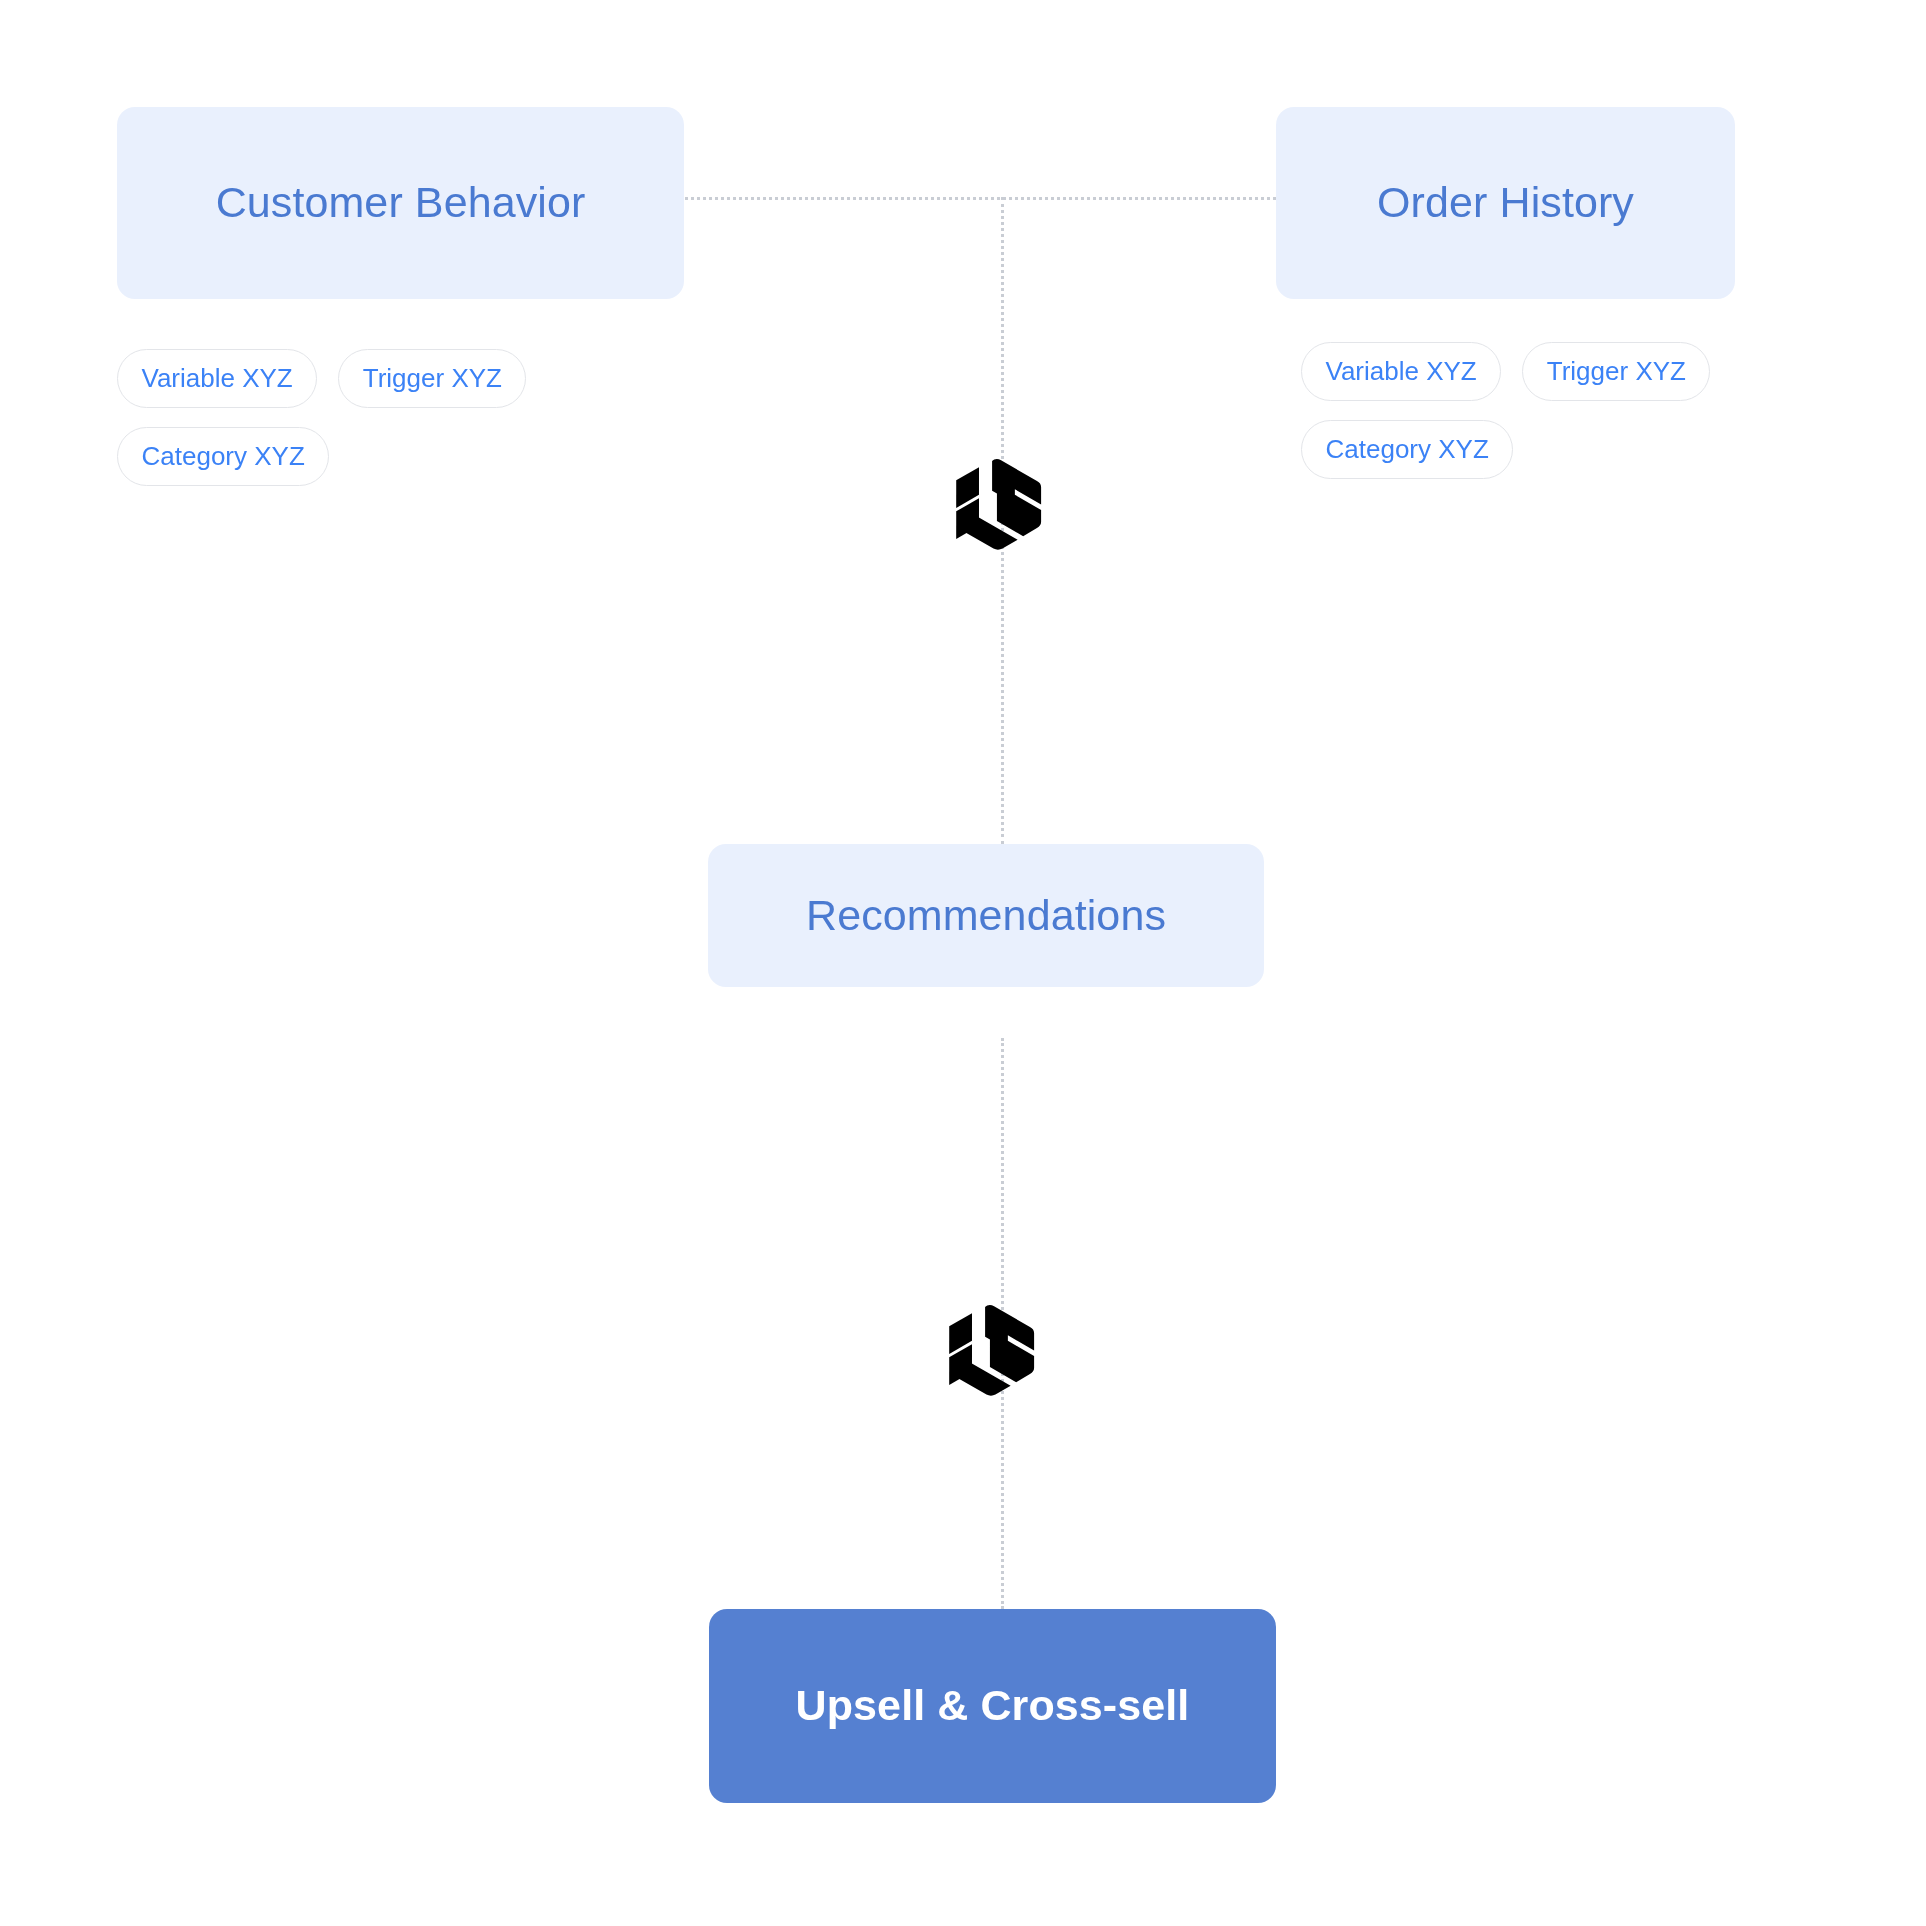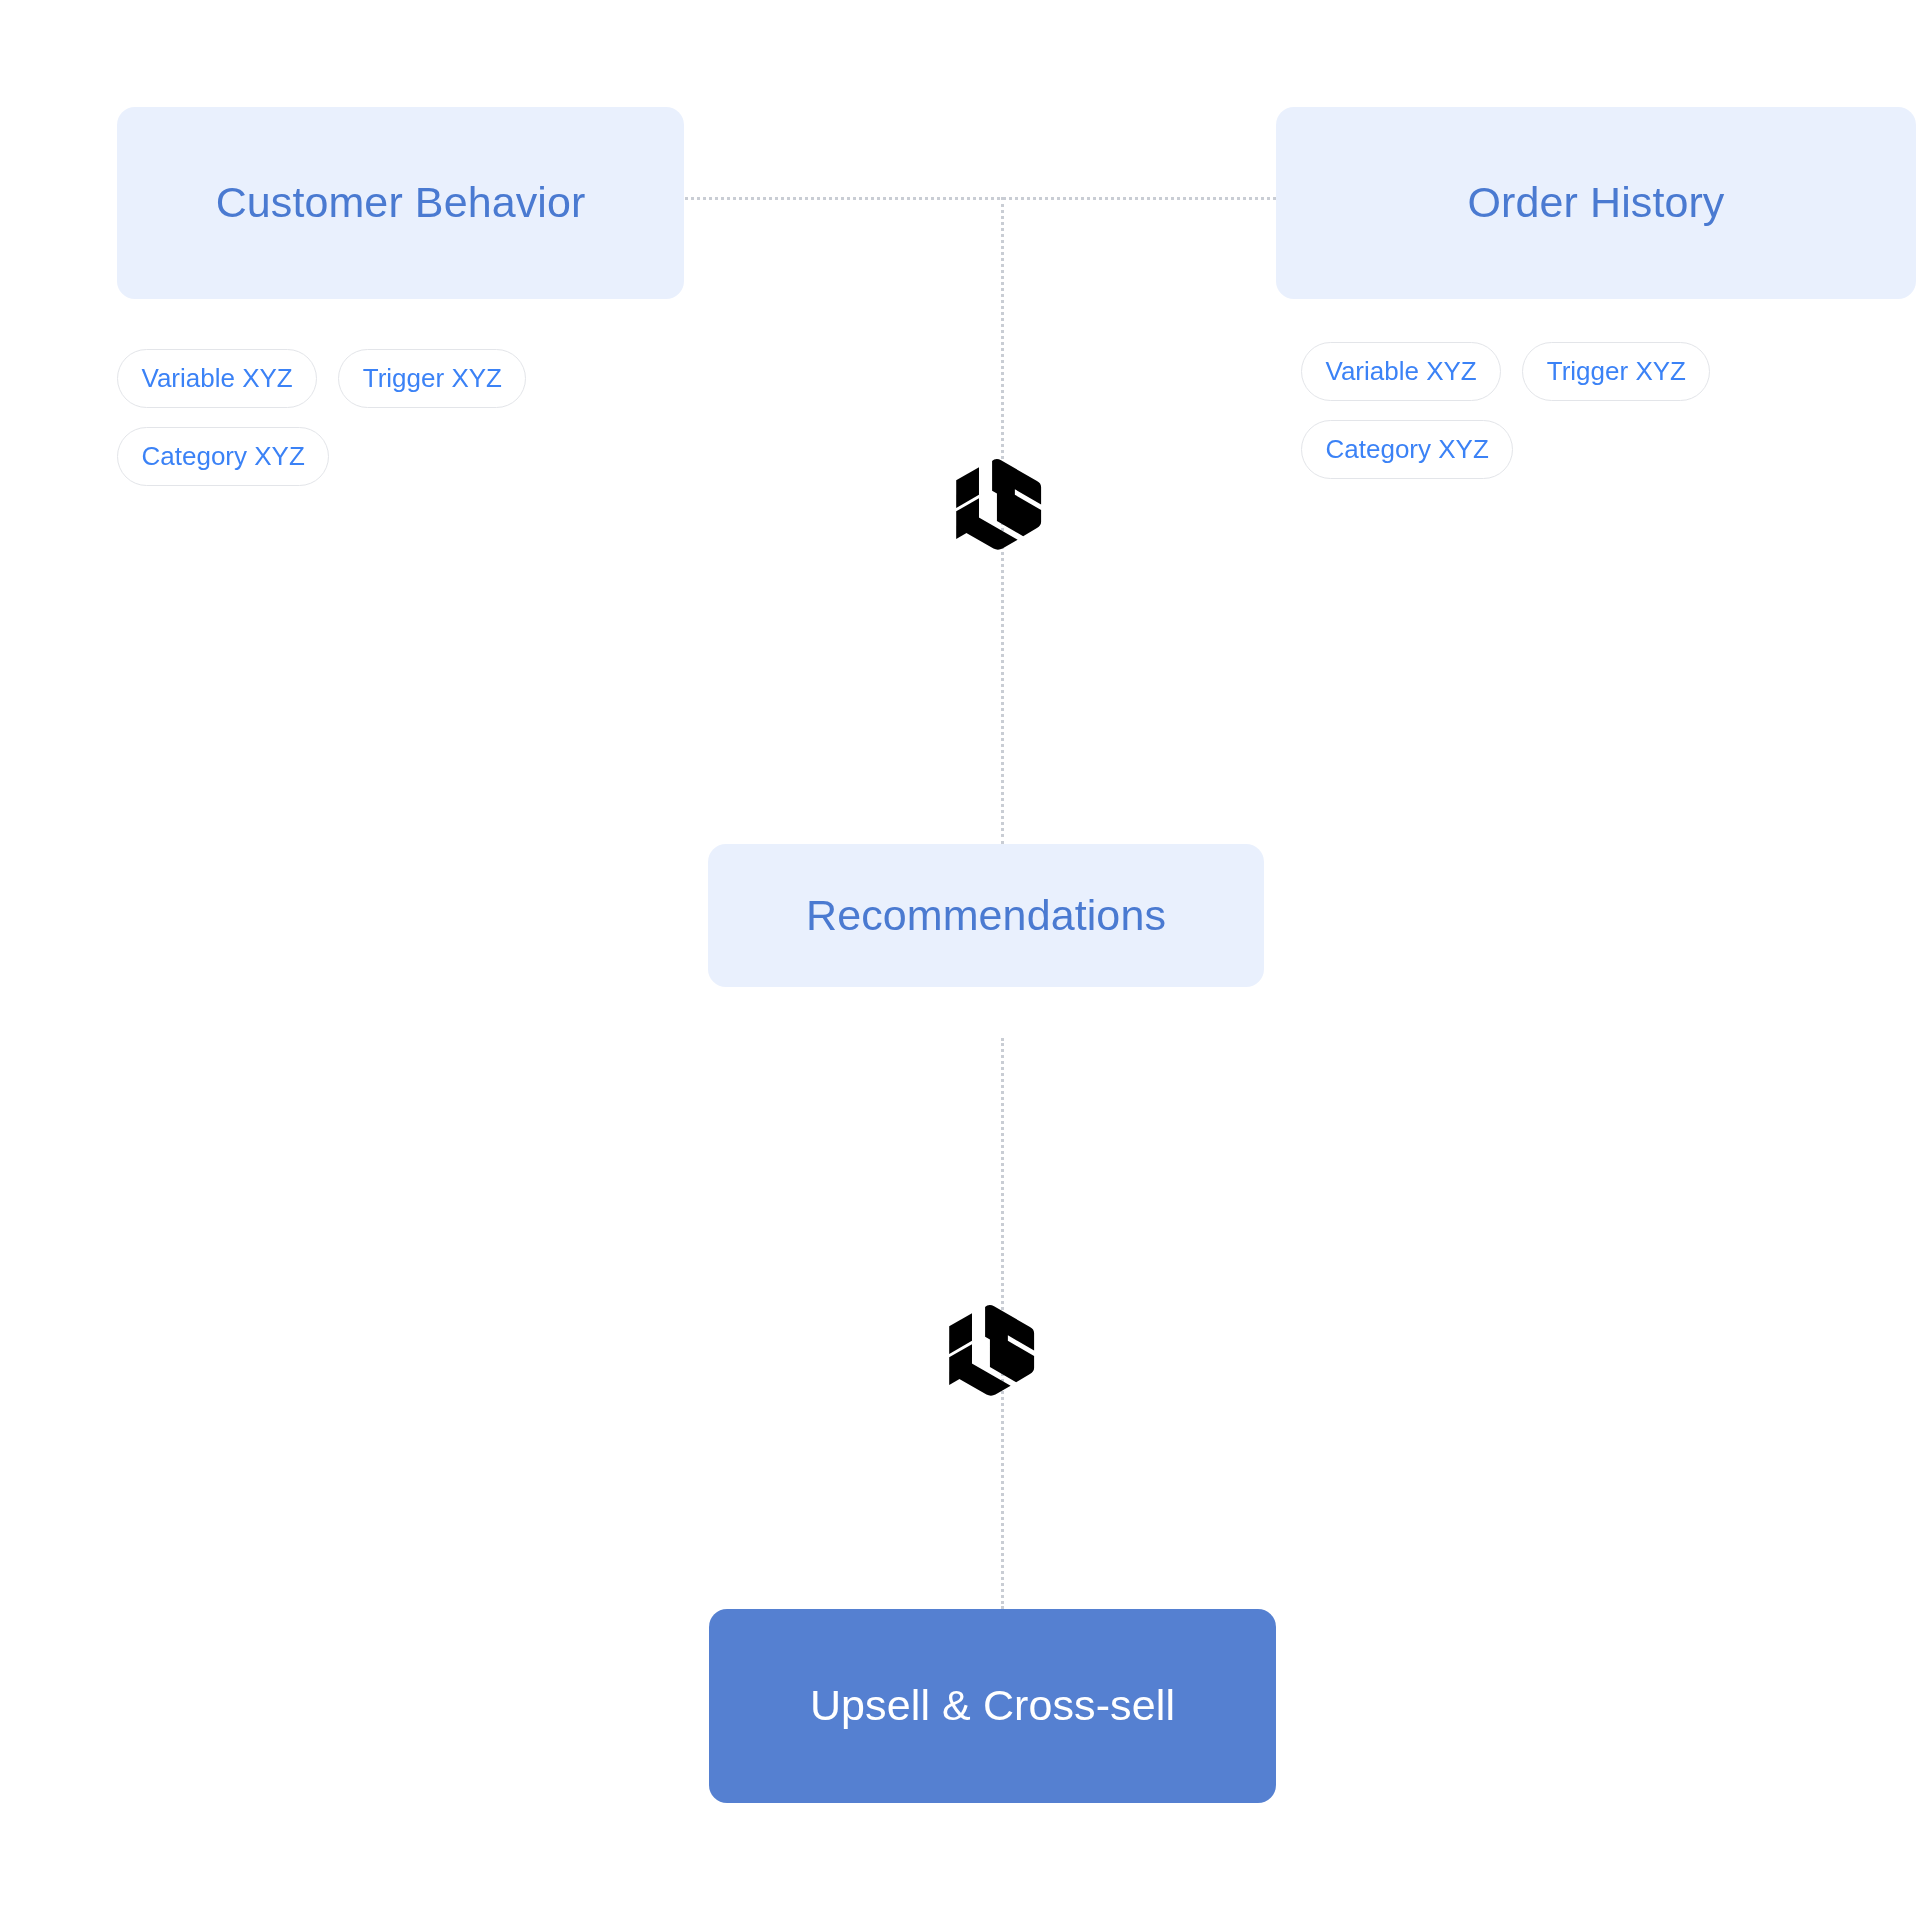--- a/index.html
+++ b/index.html
@@ -51,21 +51,21 @@
     font-weight: 500;
     letter-spacing: 0.1px;
     line-height: 1.1;
     white-space: nowrap;
   }
   .node-soft .node-label {
     color: #4a7ad1;
   }
   .node-solid .node-label {
     color: #ffffff;
-    font-weight: 400;
+    font-weight: 700;
   }
 
   
   .tag-group {
     position: absolute;
     display: flex;
     flex-wrap: wrap;
     gap: 19.3px 21px;
   }
   .tag {
@@ -103,21 +103,21 @@
   <div class="node node-soft" style="left:117px; top:107px; width:567px; height:192px;">
     <span class="node-label">Customer Behavior</span>
   </div>
 
   <div class="tag-group" style="left:117px; top:349px; width:573px;">
     <span class="tag">Variable XYZ</span>
     <span class="tag">Trigger XYZ</span>
     <span class="tag">Category XYZ</span>
   </div>
 
-  <div class="node node-soft" style="left:1276px; top:107px; width:640px; height:192px;">
+  <div class="node node-soft" style="left:1276px; top:107px; width:459px; height:192px;">
     <span class="node-label">Order History</span>
   </div>
 
   <div class="tag-group" style="left:1301px; top:342px; width:580px;">
     <span class="tag">Variable XYZ</span>
     <span class="tag">Trigger XYZ</span>
     <span class="tag">Category XYZ</span>
   </div>
 
   <div class="logo-mark" style="left:954px; top:452px;">

